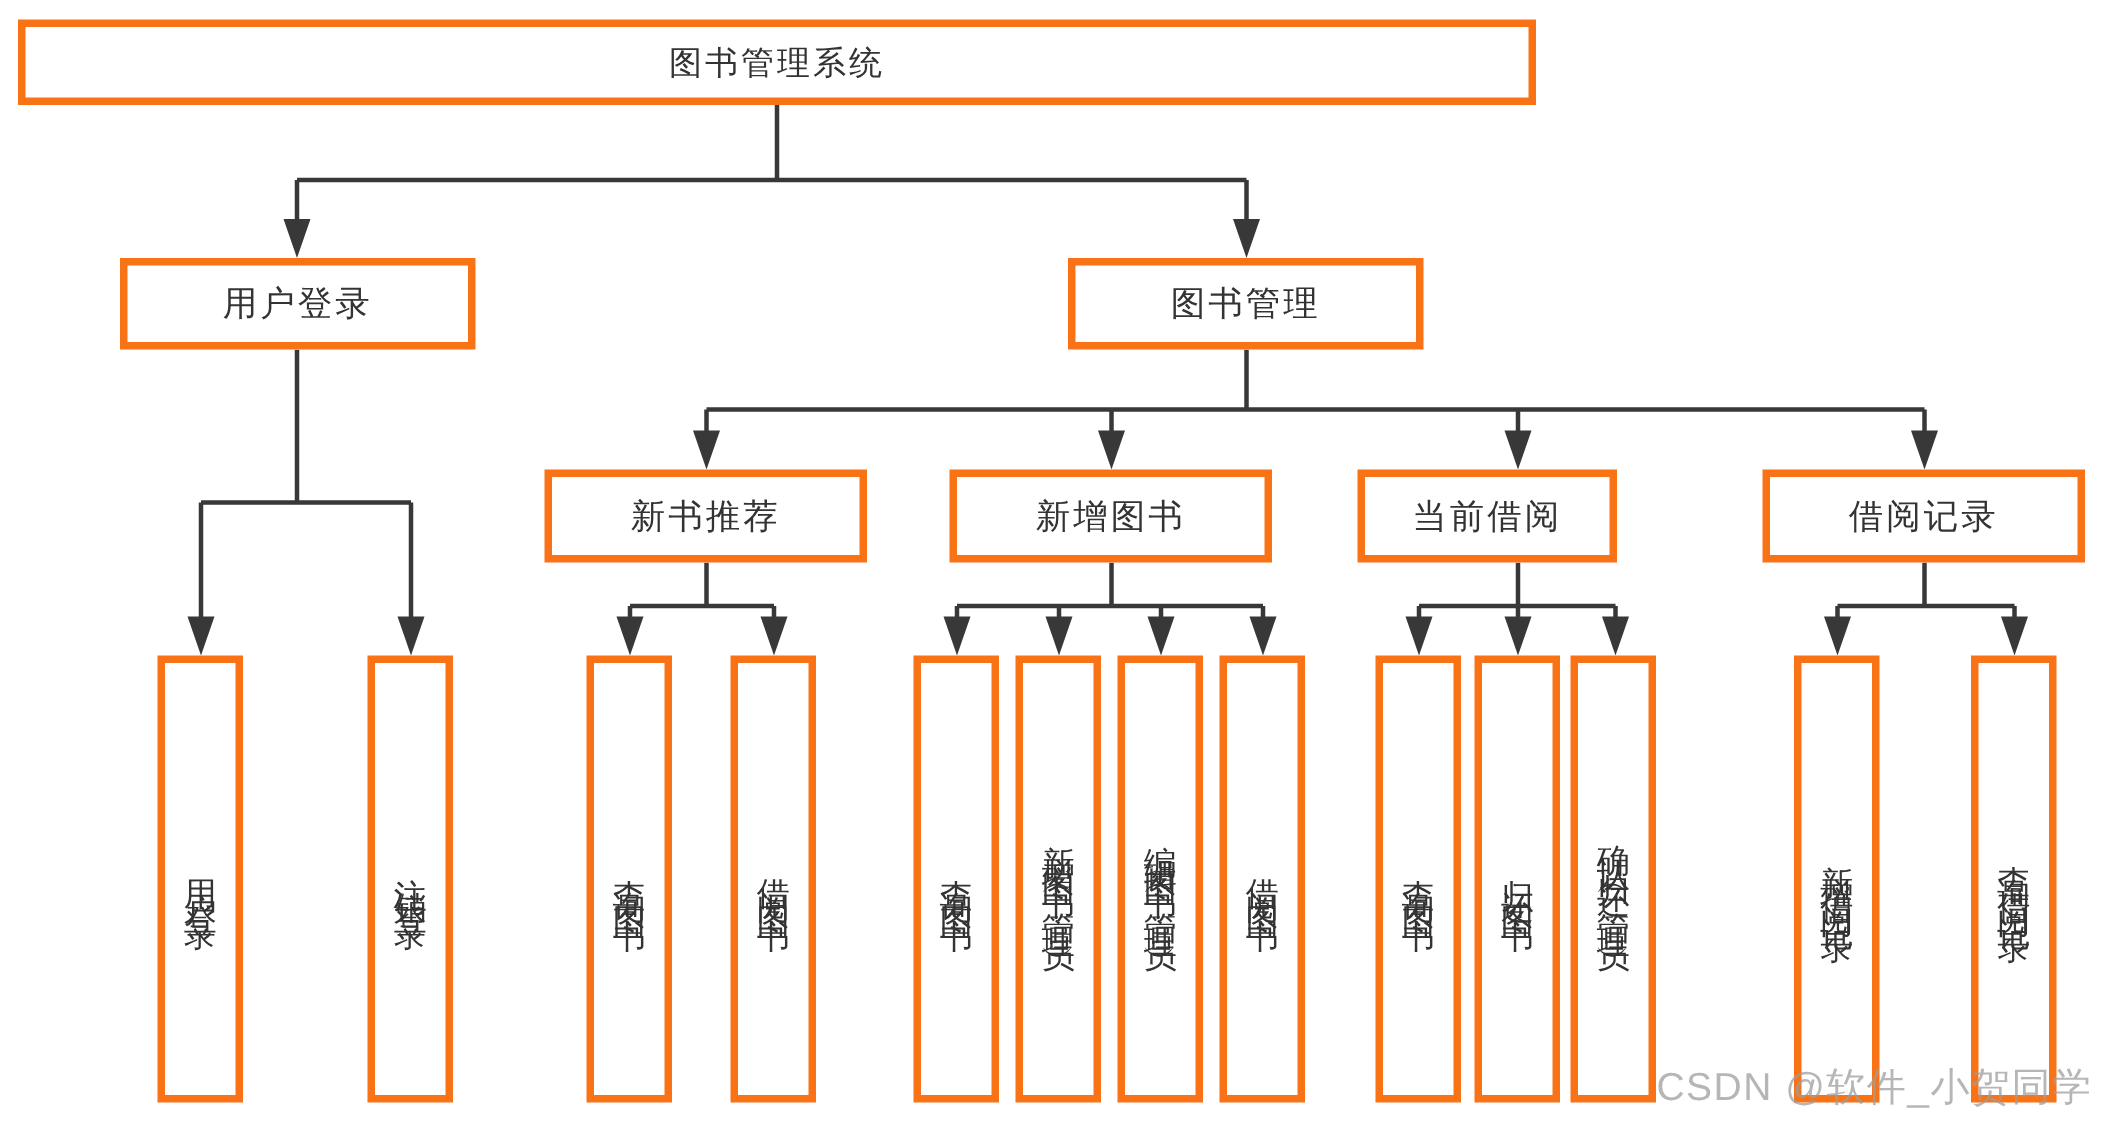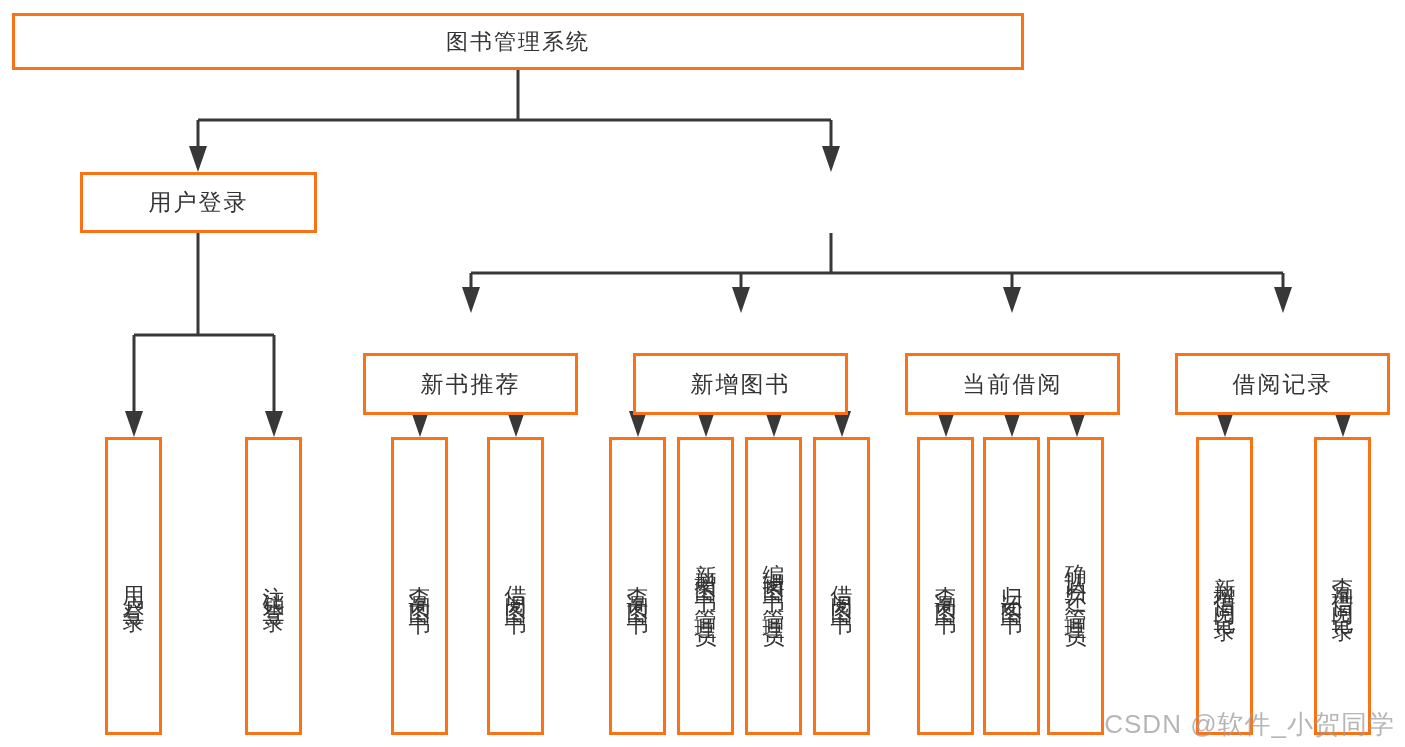--- a/index.html
+++ b/index.html
@@ -17,52 +17,52 @@
   }
   .connectors {
     position: absolute;
     left: 0; top: 0;
     width: 1405px; height: 747px;
     pointer-events: none;
   }
   .node {
     position: absolute;
     box-sizing: border-box;
-    border: 3px solid #f97316;
+    border: 5px solid #f97316;
     background: #ffffff;
     color: #333333;
     display: flex;
     align-items: center;
     justify-content: center;
     text-align: center;
     letter-spacing: 2px;
   }
   .node.root {
     left: 12px; top: 13px; width: 1012px; height: 57px;
     font-size: 22px;
   }
   .node.h2 { height: 61px; top: 172px; font-size: 23px; }
-  .node.h3 { height: 62px; top: 313px; font-size: 23px; margin-top: 40px; }
+  .node.h3 { height: 62px; top: 313px; font-size: 23px; }
   .node.leaf {
     top: 437px;
     width: 57px;
     height: 298px;
     font-size: 22px;
     writing-mode: vertical-rl;
     text-orientation: mixed;
     letter-spacing: 9px;
     line-height: 1;
   }
   
   .n-user-login  { left: 80px;  width: 237px; }
   .n-book-mgmt   { left: 712px; width: 237px; }
   
   .n-new-book-rec   { left: 363px;  width: 215px; }
   .n-book-borrow    { left: 633px;  width: 215px; }
-  .n-current-borrow { left: 905px;  width: 215px; }
+  .n-current-borrow { left: 905px;  width: 173px; }
   .n-borrow-records { left: 1175px; width: 215px; }
   
   .l-user-login { left: 105px; }
   .l-logout     { left: 245px; }
   .l-nbr-query  { left: 391px; }
   .l-nbr-borrow { left: 487px; }
   .l-bb-query   { left: 609px; }
   .l-bb-add     { left: 677px; }
   .l-bb-edit    { left: 745px; }
   .l-bb-borrow  { left: 813px; }
@@ -123,20 +123,21 @@
       <polygon points="1003,411 1021,411 1012,437"></polygon>
       <polygon points="1068,411 1086,411 1077,437"></polygon>
       <polygon points="1216,411 1234,411 1225,437"></polygon>
       <polygon points="1334,411 1352,411 1343,437"></polygon>
     </g>
   </svg>
 
   <div class="node root">图书管理系统</div>
 
   <div class="node h2 n-user-login">用户登录</div>
+  <div class="node h2 n-book-mgmt">图书管理</div>
 
   <div class="node h3 n-new-book-rec">新书推荐</div>
   <div class="node h3 n-book-borrow">新增图书</div>
   <div class="node h3 n-current-borrow">当前借阅</div>
   <div class="node h3 n-borrow-records">借阅记录</div>
 
   <div class="node leaf l-user-login">用户登录</div>
   <div class="node leaf l-logout">注销登录</div>
 
   <div class="node leaf l-nbr-query">查询图书</div>

